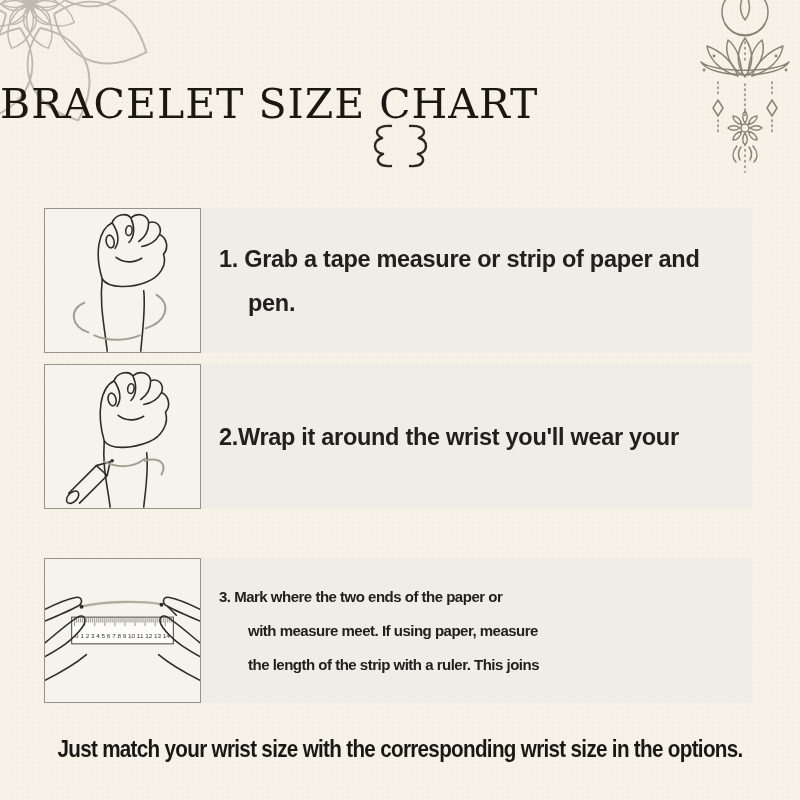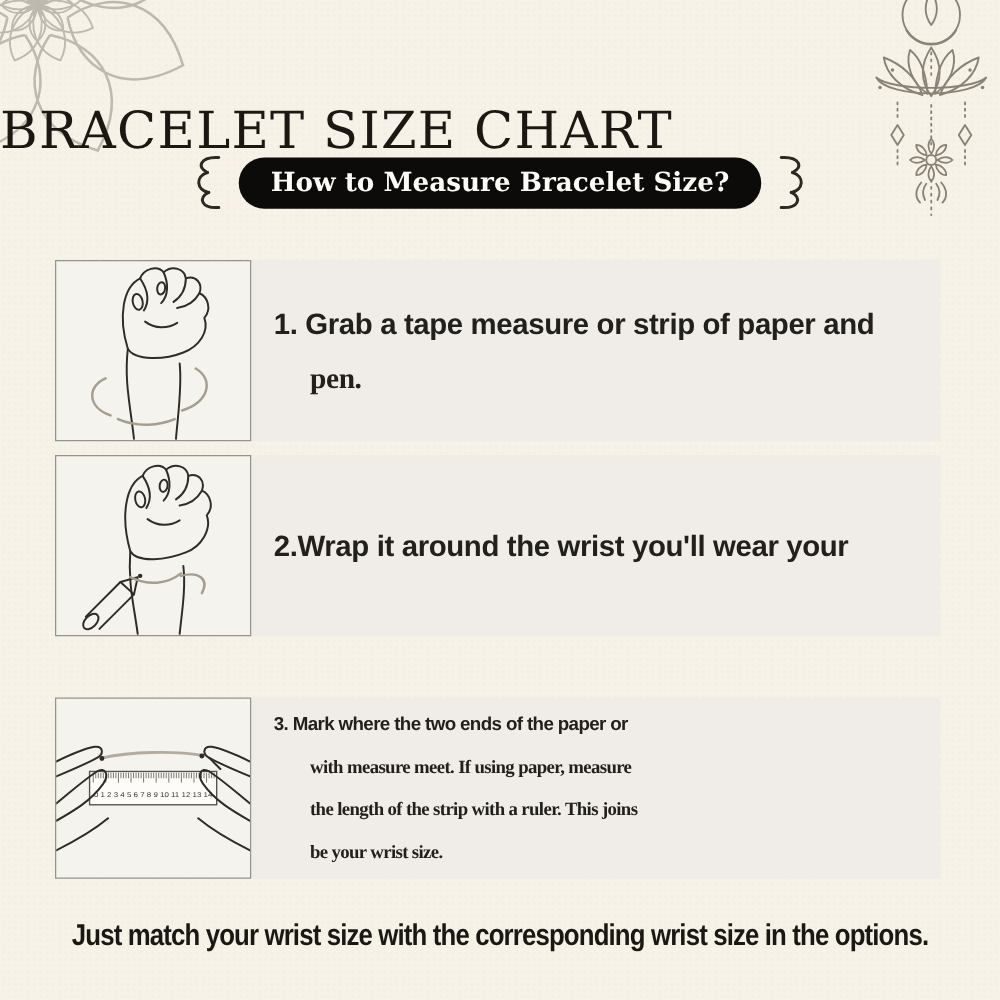--- a/index.html
+++ b/index.html
@@ -48,21 +48,21 @@
     border:1px solid #96938d;background:#f5f3ee;
   }
   .art-box svg{width:100%;height:100%;}
   .step-text{
     flex:1;display:flex;flex-direction:column;justify-content:center;
     padding-left:18px;padding-right:4px;
     font-weight:600;font-size:23.5px;line-height:44px;
     letter-spacing:-0.3px;color:#21201c;white-space:nowrap;
   }
   .step3 .step-text{font-size:15px;line-height:34px;letter-spacing:-0.5px;}
-  .step-text .cont{margin-left:29px;font-family:Liberation Serif, serif;}
+  .step-text .cont{margin-left:29px;}
   
   .footer{
     position:absolute;top:735px;left:0;right:0;
     text-align:center;font-weight:600;font-size:24px;
     letter-spacing:-0.8px;color:#191814;white-space:nowrap;
     transform:scaleX(0.86);
   }
   
   .ink{stroke:#2f2c27;fill:none;stroke-width:1.6;stroke-linecap:round;stroke-linejoin:round;}
   .tape{stroke:#a59e90;fill:none;stroke-width:2;stroke-linecap:round;}
@@ -148,21 +148,20 @@
   <div class="title">BRACELET SIZE CHART</div>
 
   <div class="badge-row">
     <svg class="flourish" viewBox="0 0 26 46">
       <g stroke="#2c2822" fill="none" stroke-width="2.4" stroke-linecap="round">
         <path d="M23,3 C8,2 5,11 14,15"></path>
         <path d="M14,15 C4,18 5,29 15,31"></path>
         <path d="M23,43 C9,44 6,35 15,31"></path>
       </g>
     </svg>
-    <div class="badge-pill">How to Measure Bracelet Size?</div>
     <svg class="flourish right" viewBox="0 0 26 46">
       <g stroke="#2c2822" fill="none" stroke-width="2.4" stroke-linecap="round">
         <path d="M23,3 C8,2 5,11 14,15"></path>
         <path d="M14,15 C4,18 5,29 15,31"></path>
         <path d="M23,43 C9,44 6,35 15,31"></path>
       </g>
     </svg>
   </div>
 
   <div class="step step1">
@@ -291,19 +290,18 @@
           <path d="M157,62 C145,57 133,52 124,47 C118,44 119,37 126,38 C137,40 149,46 157,50"></path>
           <path d="M157,122 C141,114 127,106 115,96"></path>
           <path d="M124,47 L133,56"></path>
         </g>
       </svg>
     </div>
     <div class="step-text">
       <div>3. Mark where the two ends of the paper or</div>
       <div class="cont">with measure meet. If using paper, measure</div>
       <div class="cont">the length of the strip with a ruler. This joins</div>
-      <div class="cont">be your wrist size.</div>
     </div>
   </div>
 
   <div class="footer">Just match your wrist size with the corresponding wrist size in the options.</div>
 
 </div>
 
 </body></html>

